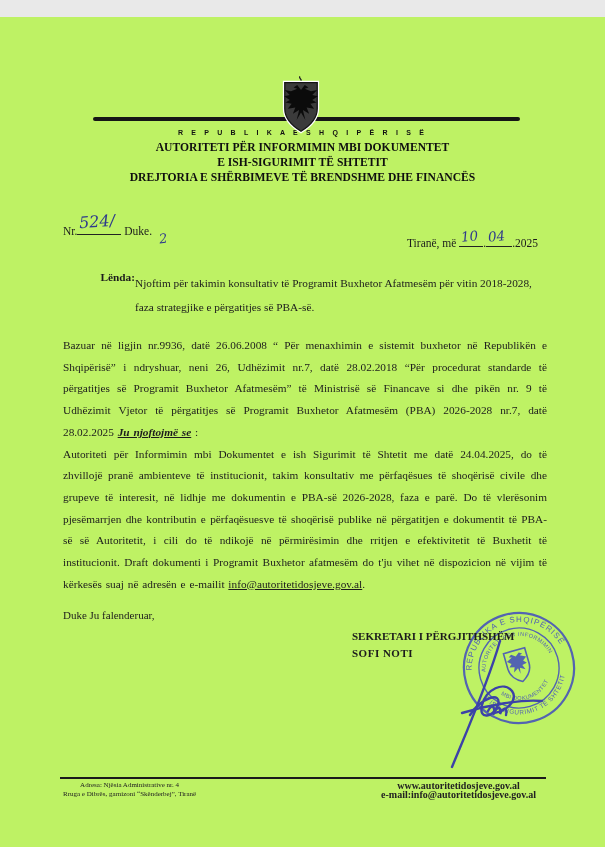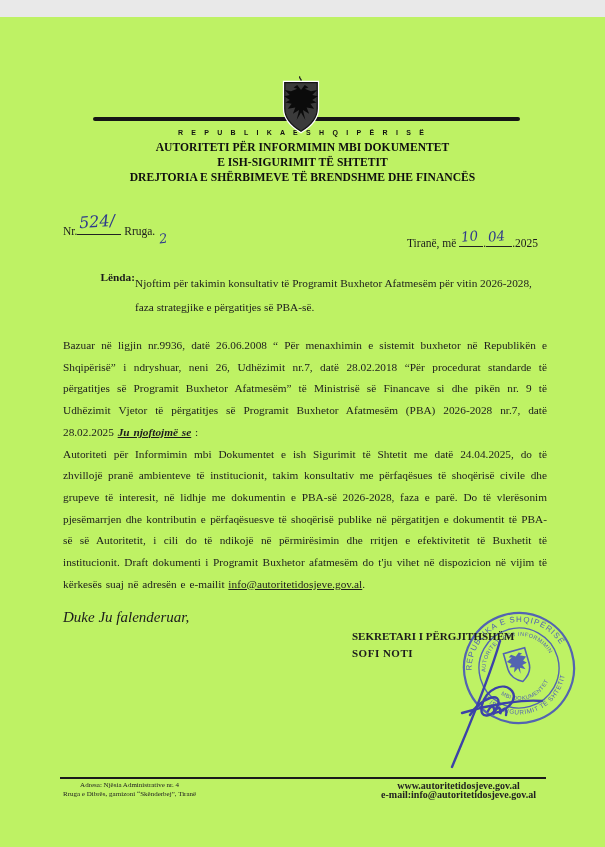--- a/index.html
+++ b/index.html
@@ -32,21 +32,21 @@
   .slot-day { width:24px; height:14px; } .slot-mon { width:26px; height:14px; }
   .slot-day .hw-d, .slot-mon .hw-d { position:absolute; left:2px; top:-5px; font-size:13.5px; transform:rotate(-6deg); white-space:nowrap; }
   
   .subject { position:absolute; left:63px; top:254px; width:484px; display:flex; font-size:11.3px; }
   .subject-label { font-weight:bold; width:72px; flex:none;text-align:right; }
   .subject-text { line-height:24px; }
   
   .body-text { position:absolute; left:63px; top:318px; width:484px; font-size:11.3px; line-height:21.7px; text-align:justify; word-spacing:1px; }
   .emph { font-weight:bold; font-style:italic; text-decoration:underline; }
   .email-link { text-decoration:underline; }
-  .closing { position:absolute; left:63px; top:592px; font-size:15px;font-style:italic; }
+  .closing { position:absolute; left:63px; top:592px; font-size:11px; }
   
   .sig-block { position:absolute; left:352px; top:613px; width:186px; font-weight:bold; font-size:11px; z-index:3; }
   .sig-name { margin-top:5px; letter-spacing:.5px; }
   .stamp { position:absolute; left:459px; top:591px; width:120px; height:120px; transform:rotate(-16deg); opacity:.92; z-index:1; }
   .signature-svg { position:absolute; left:436px; top:598px; width:120px; height:160px; z-index:4; }
   
   .footer-rule { position:absolute; left:60px; top:760px; width:486px; height:2px; background:#1b1b1b; }
   .footer-left { position:absolute; left:63px; top:764px; font-size:7px; line-height:9px; color:#222;text-align:center; }
   .footer-right { position:absolute; left:370px; top:764px; width:177px; text-align:center; font-size:10px; line-height:9px; font-weight:bold; color:#222; }
   .scan-shadow { position:absolute; left:0; top:841px; width:320px; height:6px;
@@ -65,32 +65,32 @@
   </svg>
   <div class="top-rule"></div>
   <div class="republic-line">R E P U B L I K A   E   S H Q I P Ë R I S Ë</div>
   <div class="title-block">
     <div>AUTORITETI PËR INFORMIMIN MBI DOKUMENTET</div>
     <div>E ISH-SIGURIMIT TË SHTETIT</div>
     <div>DREJTORIA E SHËRBIMEVE TË BRENDSHME DHE FINANCËS</div>
   </div>
 
   <div class="proto-row">
-    <span>Nr.</span><span class="slot slot-nr"><span class="hw hw-main">524/</span></span> <span>Rruga.</span>
+    <span>Nr.</span><span class="slot slot-nr"><span class="hw hw-main">524/</span></span> <span>Duke.</span>
     <span class="hw hw-sub">2</span>
   </div>
 
   <div class="date-row">
     <span>Tiranë, më</span>
     <span class="slot slot-day"><span class="hw hw-d">10</span></span><span>.</span><span class="slot slot-mon"><span class="hw hw-d">04</span></span><span>.2025</span>
   </div>
 
   <div class="subject">
     <span class="subject-label">Lënda:</span>
-    <span class="subject-text">Njoftim për takimin konsultativ të Programit Buxhetor Afatmesëm për vitin 2026-2028, faza strategjike e përgatitjes së PBA-së.</span>
+    <span class="subject-text">Njoftim për takimin konsultativ të Programit Buxhetor Afatmesëm për vitin 2018-2028, faza strategjike e përgatitjes së PBA-së.</span>
   </div>
 
   <div class="body-text">
     <p><span>Bazuar në ligjin nr.9936, datë 26.06.2008 “ Për menaxhimin e sistemit buxhetor në Republikën e Shqipërisë” i ndryshuar, neni 26, Udhëzimit nr.7, datë 28.02.2018 “Për procedurat standarde të përgatitjes së Programit Buxhetor Afatmesëm” të Ministrisë së Financave si dhe pikën nr. 9 të Udhëzimit Vjetor të përgatitjes së Programit Buxhetor Afatmesëm (PBA) 2026-2028 nr.7, datë 28.02.2025 </span><span class="emph">Ju njoftojmë se</span><span> :</span></p>
     <p><span>Autoriteti për Informimin mbi Dokumentet e ish Sigurimit të Shtetit me datë 24.04.2025, do të zhvillojë pranë ambienteve të institucionit, takim konsultativ me përfaqësues të shoqërisë civile dhe grupeve të interesit, në lidhje me dokumentin e PBA-së 2026-2028, faza e parë. Do të vlerësonim pjesëmarrjen dhe kontributin e përfaqësuesve të shoqërisë publike në përgatitjen e dokumentit të PBA-së së Autoritetit, i cili do të ndikojë në përmirësimin dhe rritjen e efektivitetit të Buxhetit të institucionit. Draft dokumenti i Programit Buxhetor afatmesëm do t'ju vihet në dispozicion në vijim të kërkesës suaj në adresën e e-mailit </span><span class="email-link">info@autoritetidosjeve.gov.al</span><span>.</span></p>
   </div>
 
   <div class="closing">Duke Ju falenderuar,</div>
 
   <div class="sig-block">

